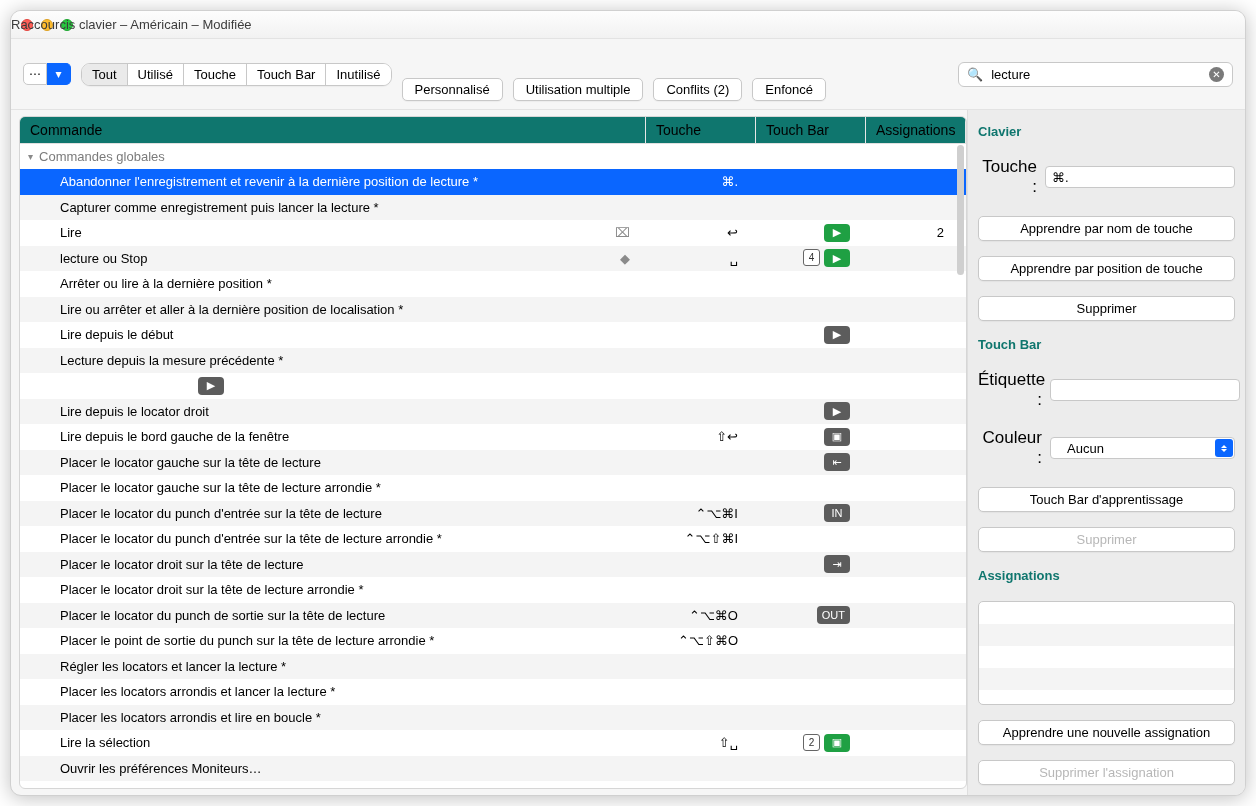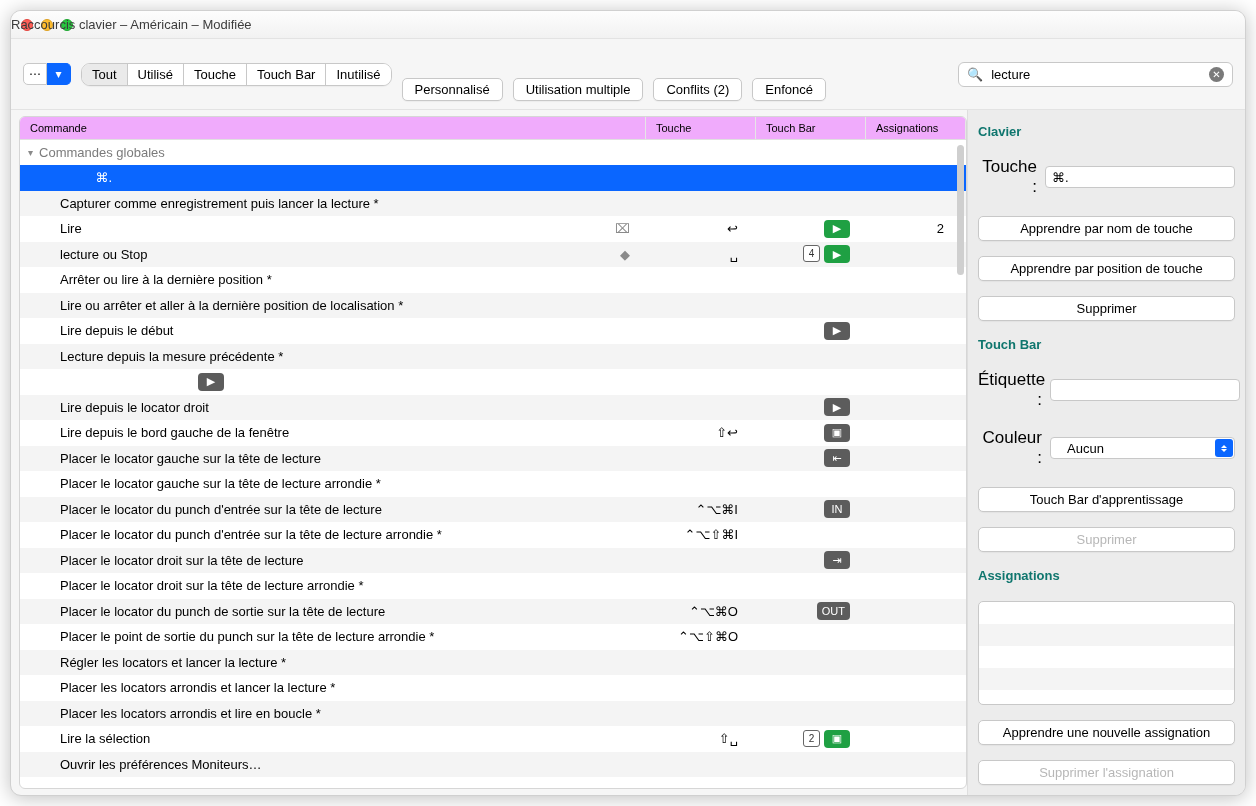--- a/index.html
+++ b/index.html
@@ -78,21 +78,21 @@
   .search .mag { color:#868686; font-size:13px; margin-right:4px;}
   .search .clear { width:15px; height:15px; border-radius:50%; background:#7a7a7a; color:#fff;
     display:flex; align-items:center; justify-content:center; font-size:10px; cursor:pointer;}
   .content { flex:1; display:flex; overflow:hidden; }
   .table-wrap {
     flex:1; display:flex; flex-direction:column; margin:6px 0 6px 8px;
     border:1px solid #d6d6d6; border-radius:6px; overflow:hidden; background:#fff;
     position:relative;
   }
   .thead {
-    display:flex; background:#f0abfc; border-bottom:1px solid #e0e0e0; font-size:11px; color:#000;
+    display:flex; background:#0f766e; border-bottom:1px solid #e0e0e0; font-size:14px; color:#000;
   }
   .thead .th { padding:5px 10px; border-right:1px solid #e6e6e6; }
   .col-cmd   { flex:1; }
   .col-key   { width:110px; text-align:left;}
   .col-tb    { width:110px; text-align:left;}
   .col-asg   { width:100px; text-align:left;}
   .group-row {
     display:flex; align-items:center; gap:6px;
     font-size:13px; color:#7b7b7b; padding:5px 8px;
     background:#fff;
@@ -201,20 +201,23 @@
         <div class="th col-key">Touche</div>
         <div class="th col-tb">Touch Bar</div>
         <div class="th col-asg">Assignations</div>
       </div>
       <div class="group-row">
         <span class="disclosure">▾</span>
         <span>Commandes globales</span>
       </div>
       <div id="tbody" class="tbody">
           <div class="row selected">
+            <div class="c cmd">
+              <span>Abandonner l'enregistrement et revenir à la dernière position de lecture *</span>
+            </div>
             <div class="c key">⌘.</div>
             <div class="c tb"></div>
             <div class="c asg"></div>
           </div>
           <div class="row">
             <div class="c cmd">
               <span>Capturer comme enregistrement puis lancer la lecture *</span>
             </div>
             <div class="c key"></div>
             <div class="c tb"></div>

